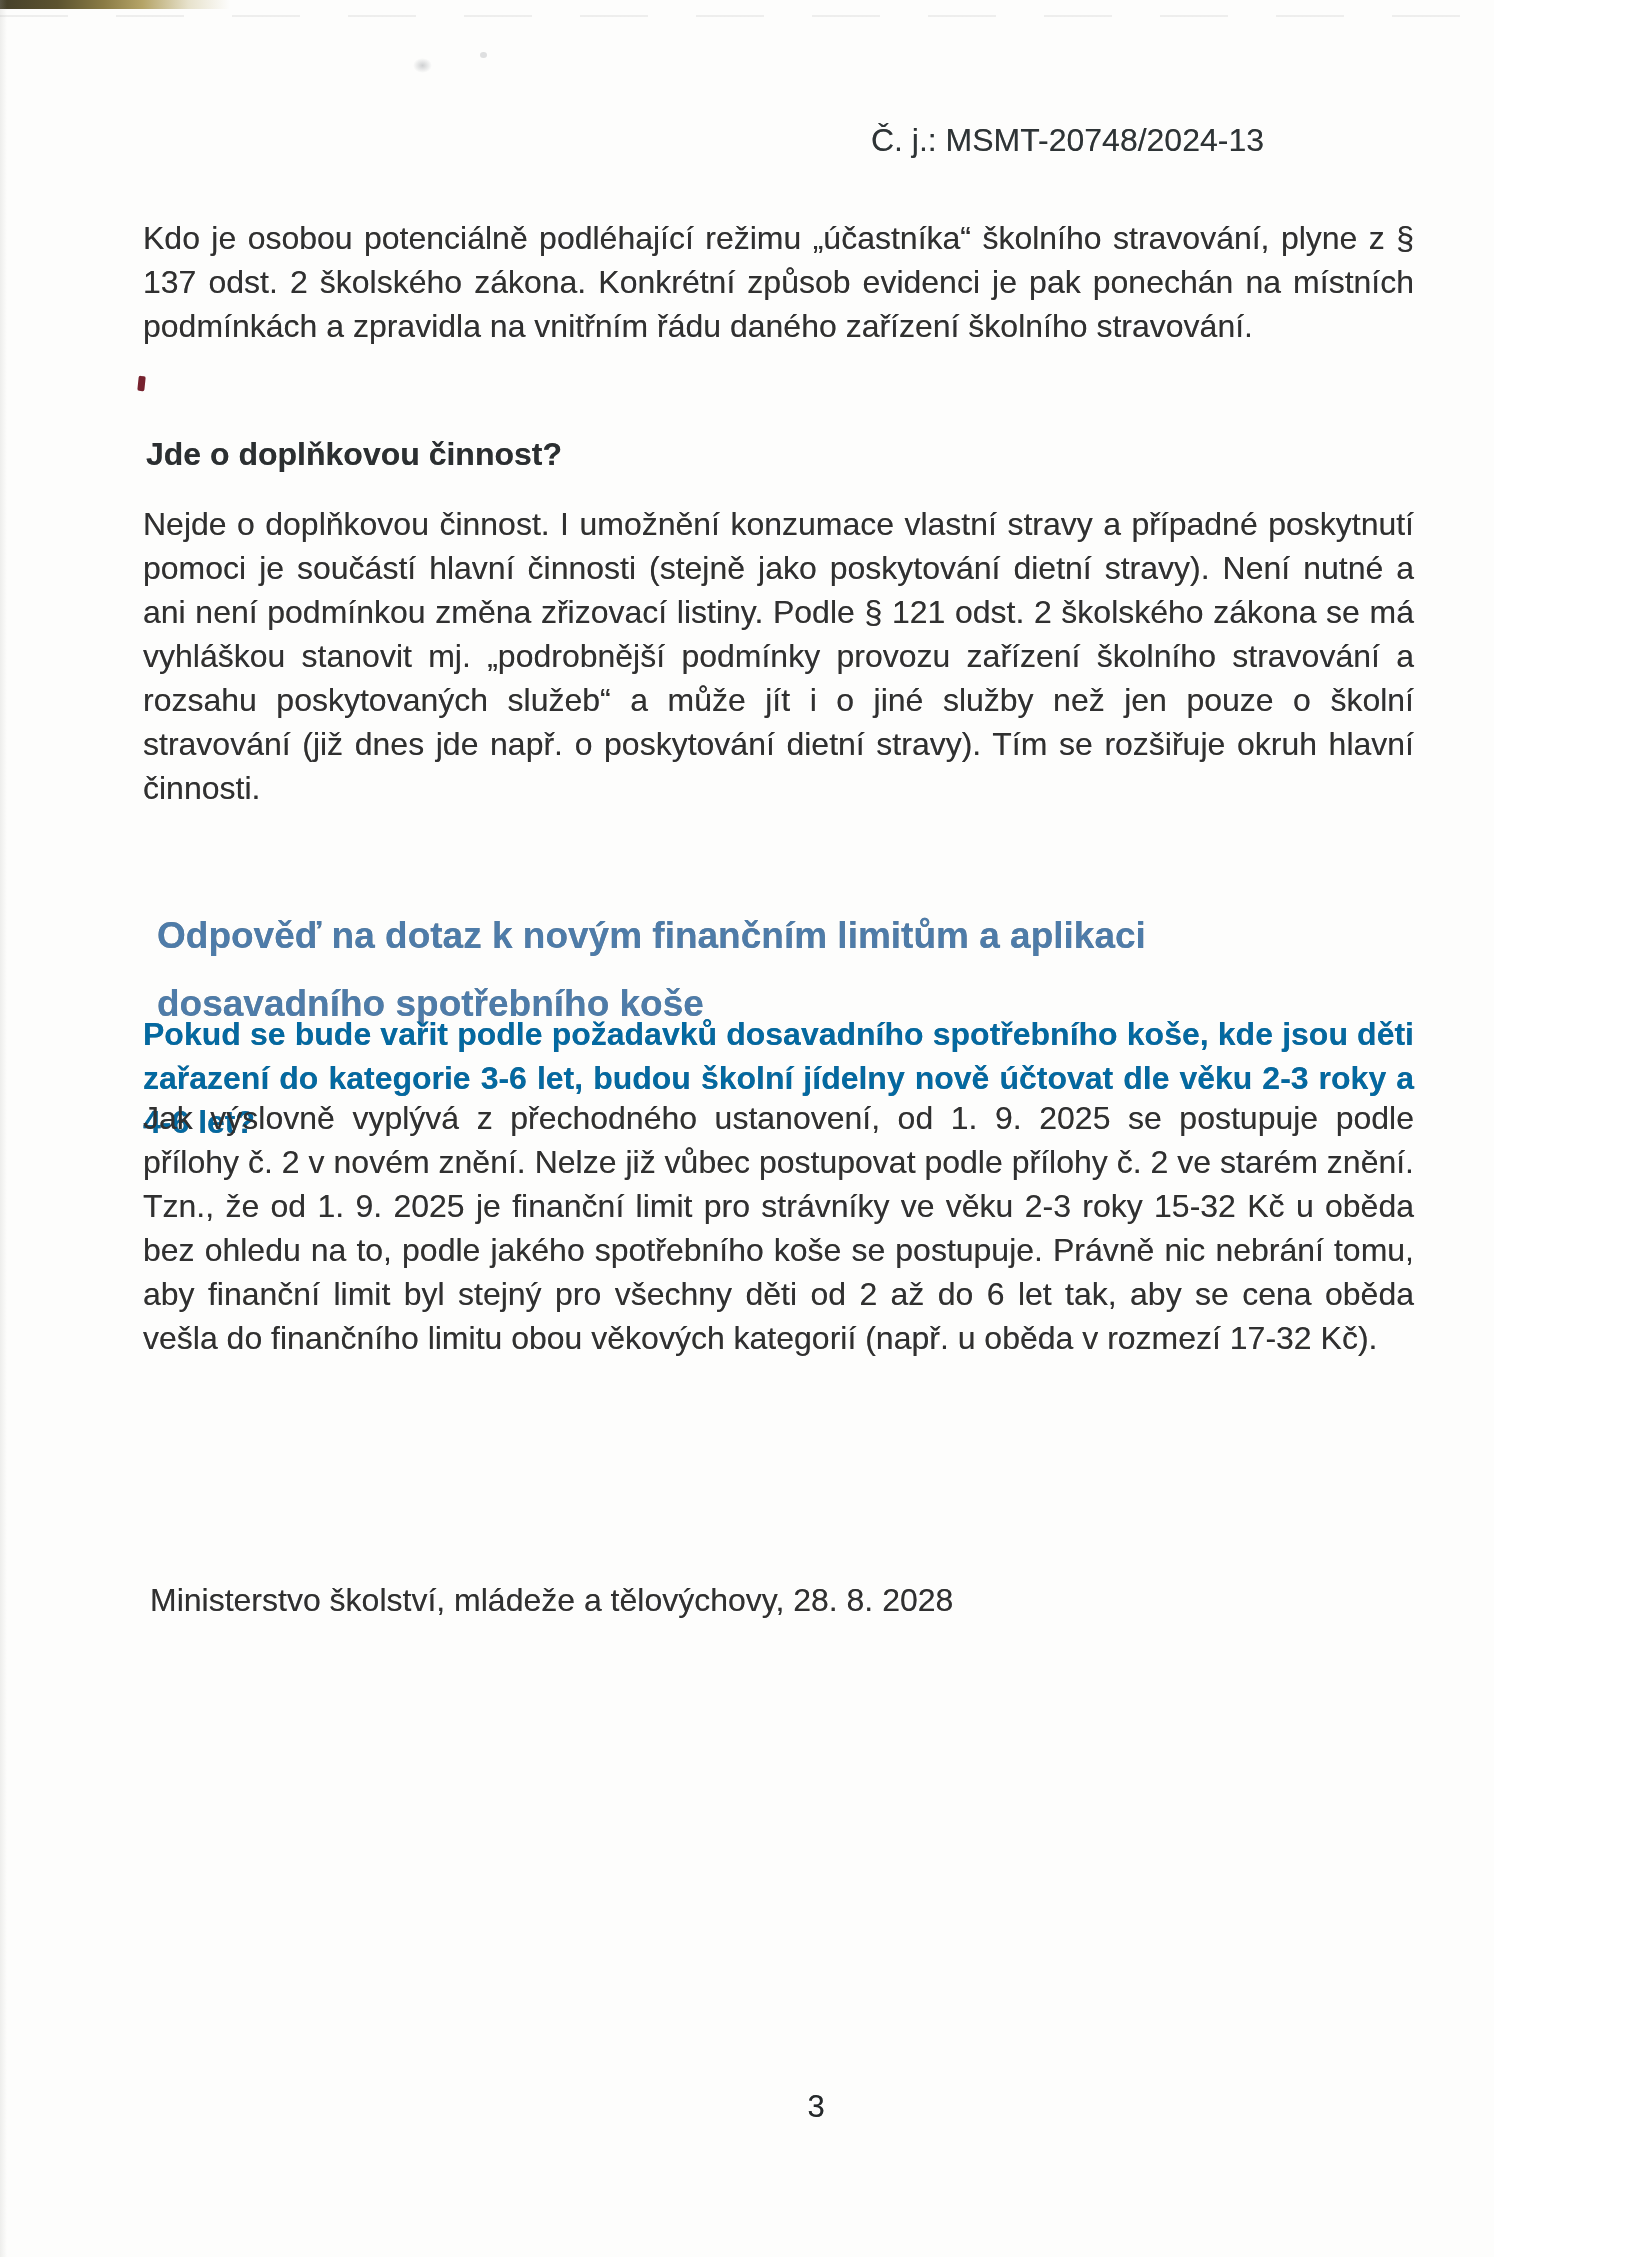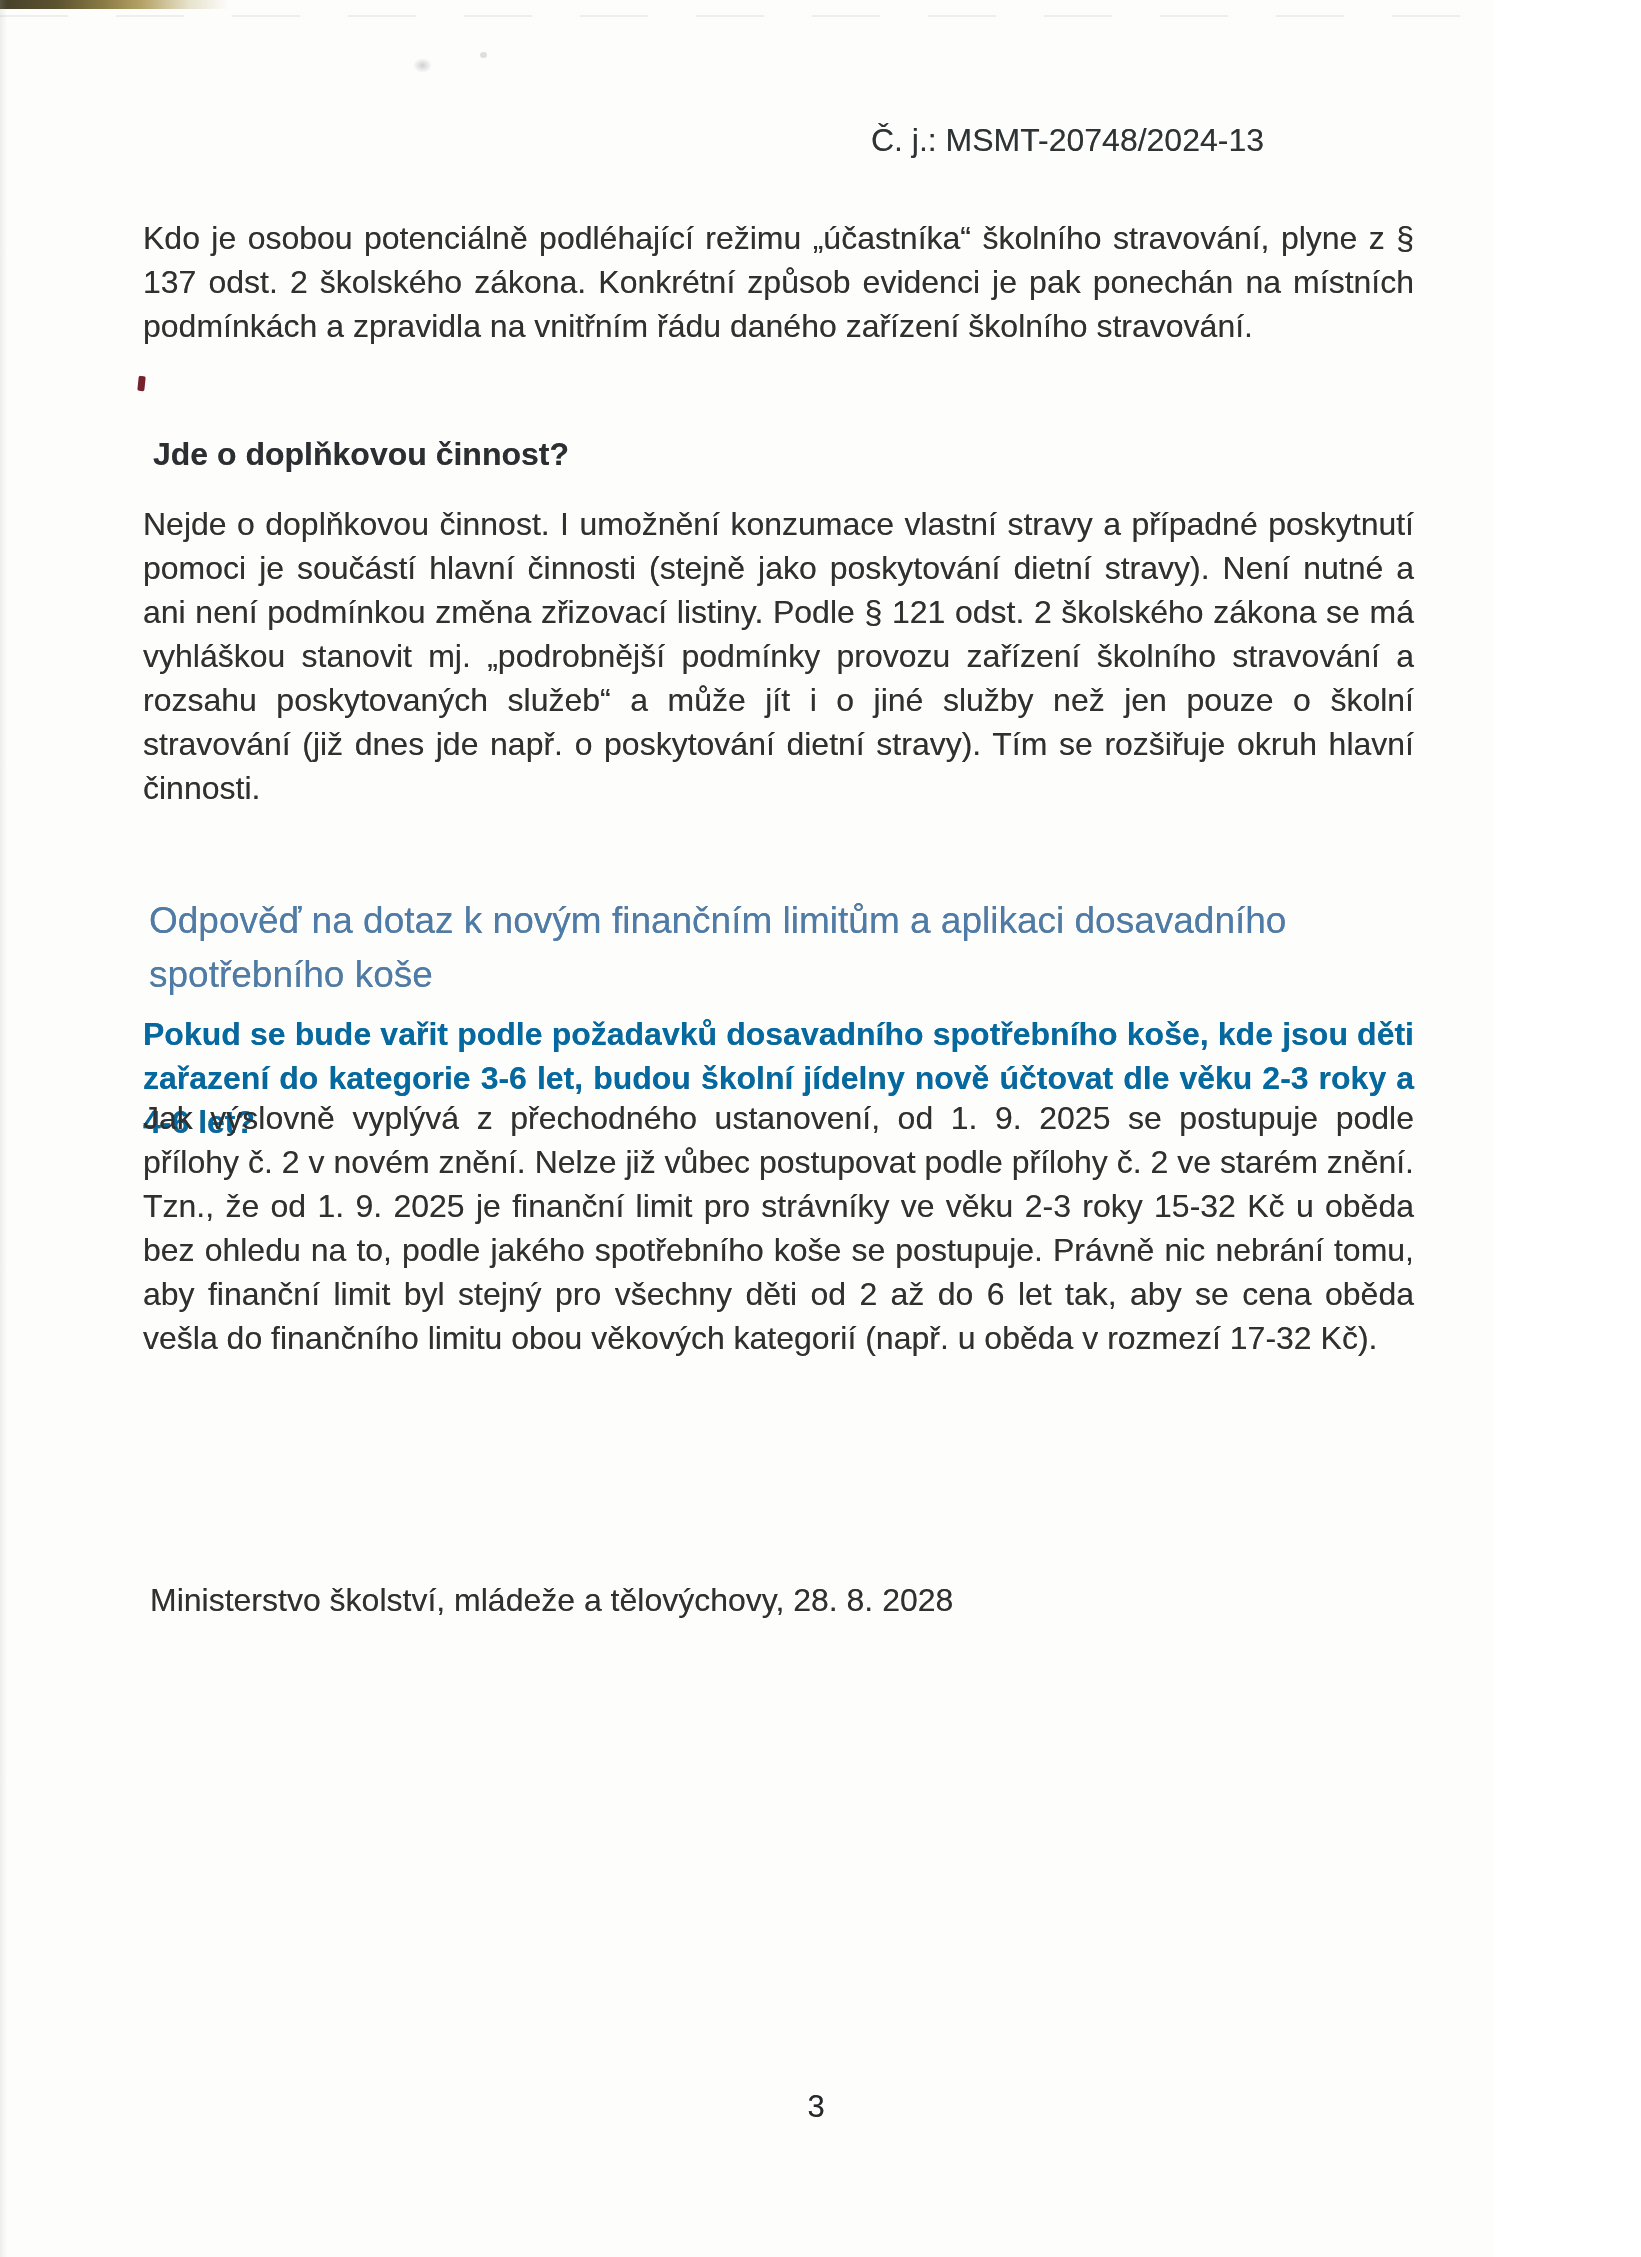--- a/index.html
+++ b/index.html
@@ -32,36 +32,36 @@
     position: absolute;
     left: 143px;
     width: 1271px;
     font-size: 32px;
     line-height: 44px;
     text-align: justify;
   }
   .para-intro   { top: 216px; }
   .heading-bold {
     position: absolute;
-    left: 153px;
+    left: 146px;
     top: 436px;
     font-size: 32px;
     font-weight: bold;
     color: #2b2f31;
   }
   .para-answer1 { top: 502px; }
   .topic-heading {
     position: absolute;
     left: 145px;
     top: 890px;
     width: 1207px;
     font-size: 37px;
-    line-height: 54px;
-    font-weight: normal;
-    margin: 4px;
+    line-height: 68px;
+    font-weight: bold;
+    margin: 12px;
   }
   .para-question {
     top: 1012px;
     font-weight: bold;
     color: #0369a1;
   }
   .para-answer2 { top: 1096px; }
   .signature {
     position: absolute;
     left: 150px;

